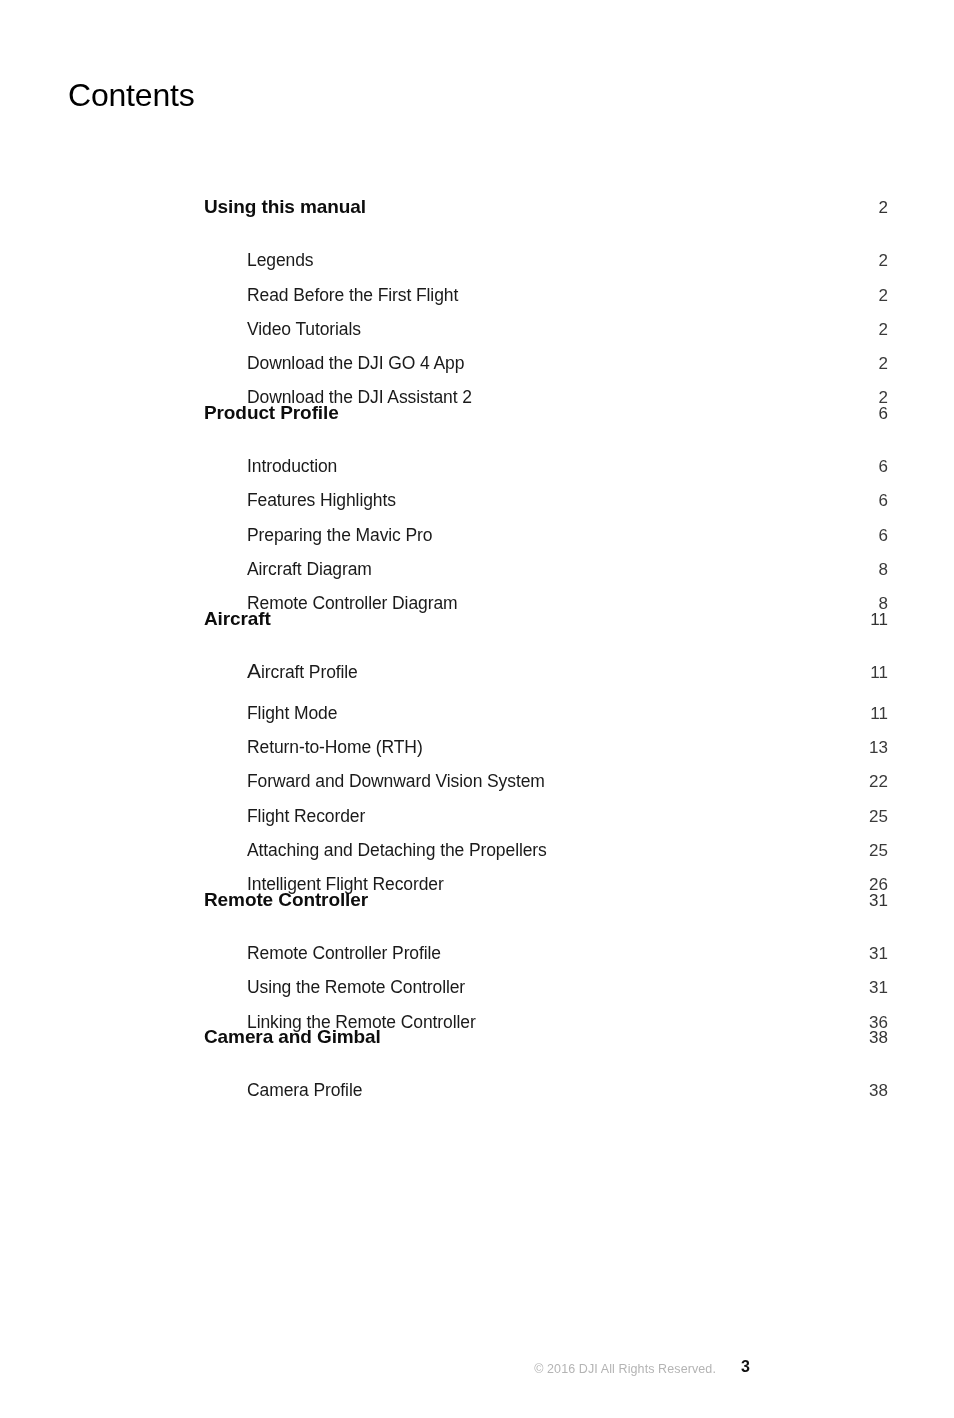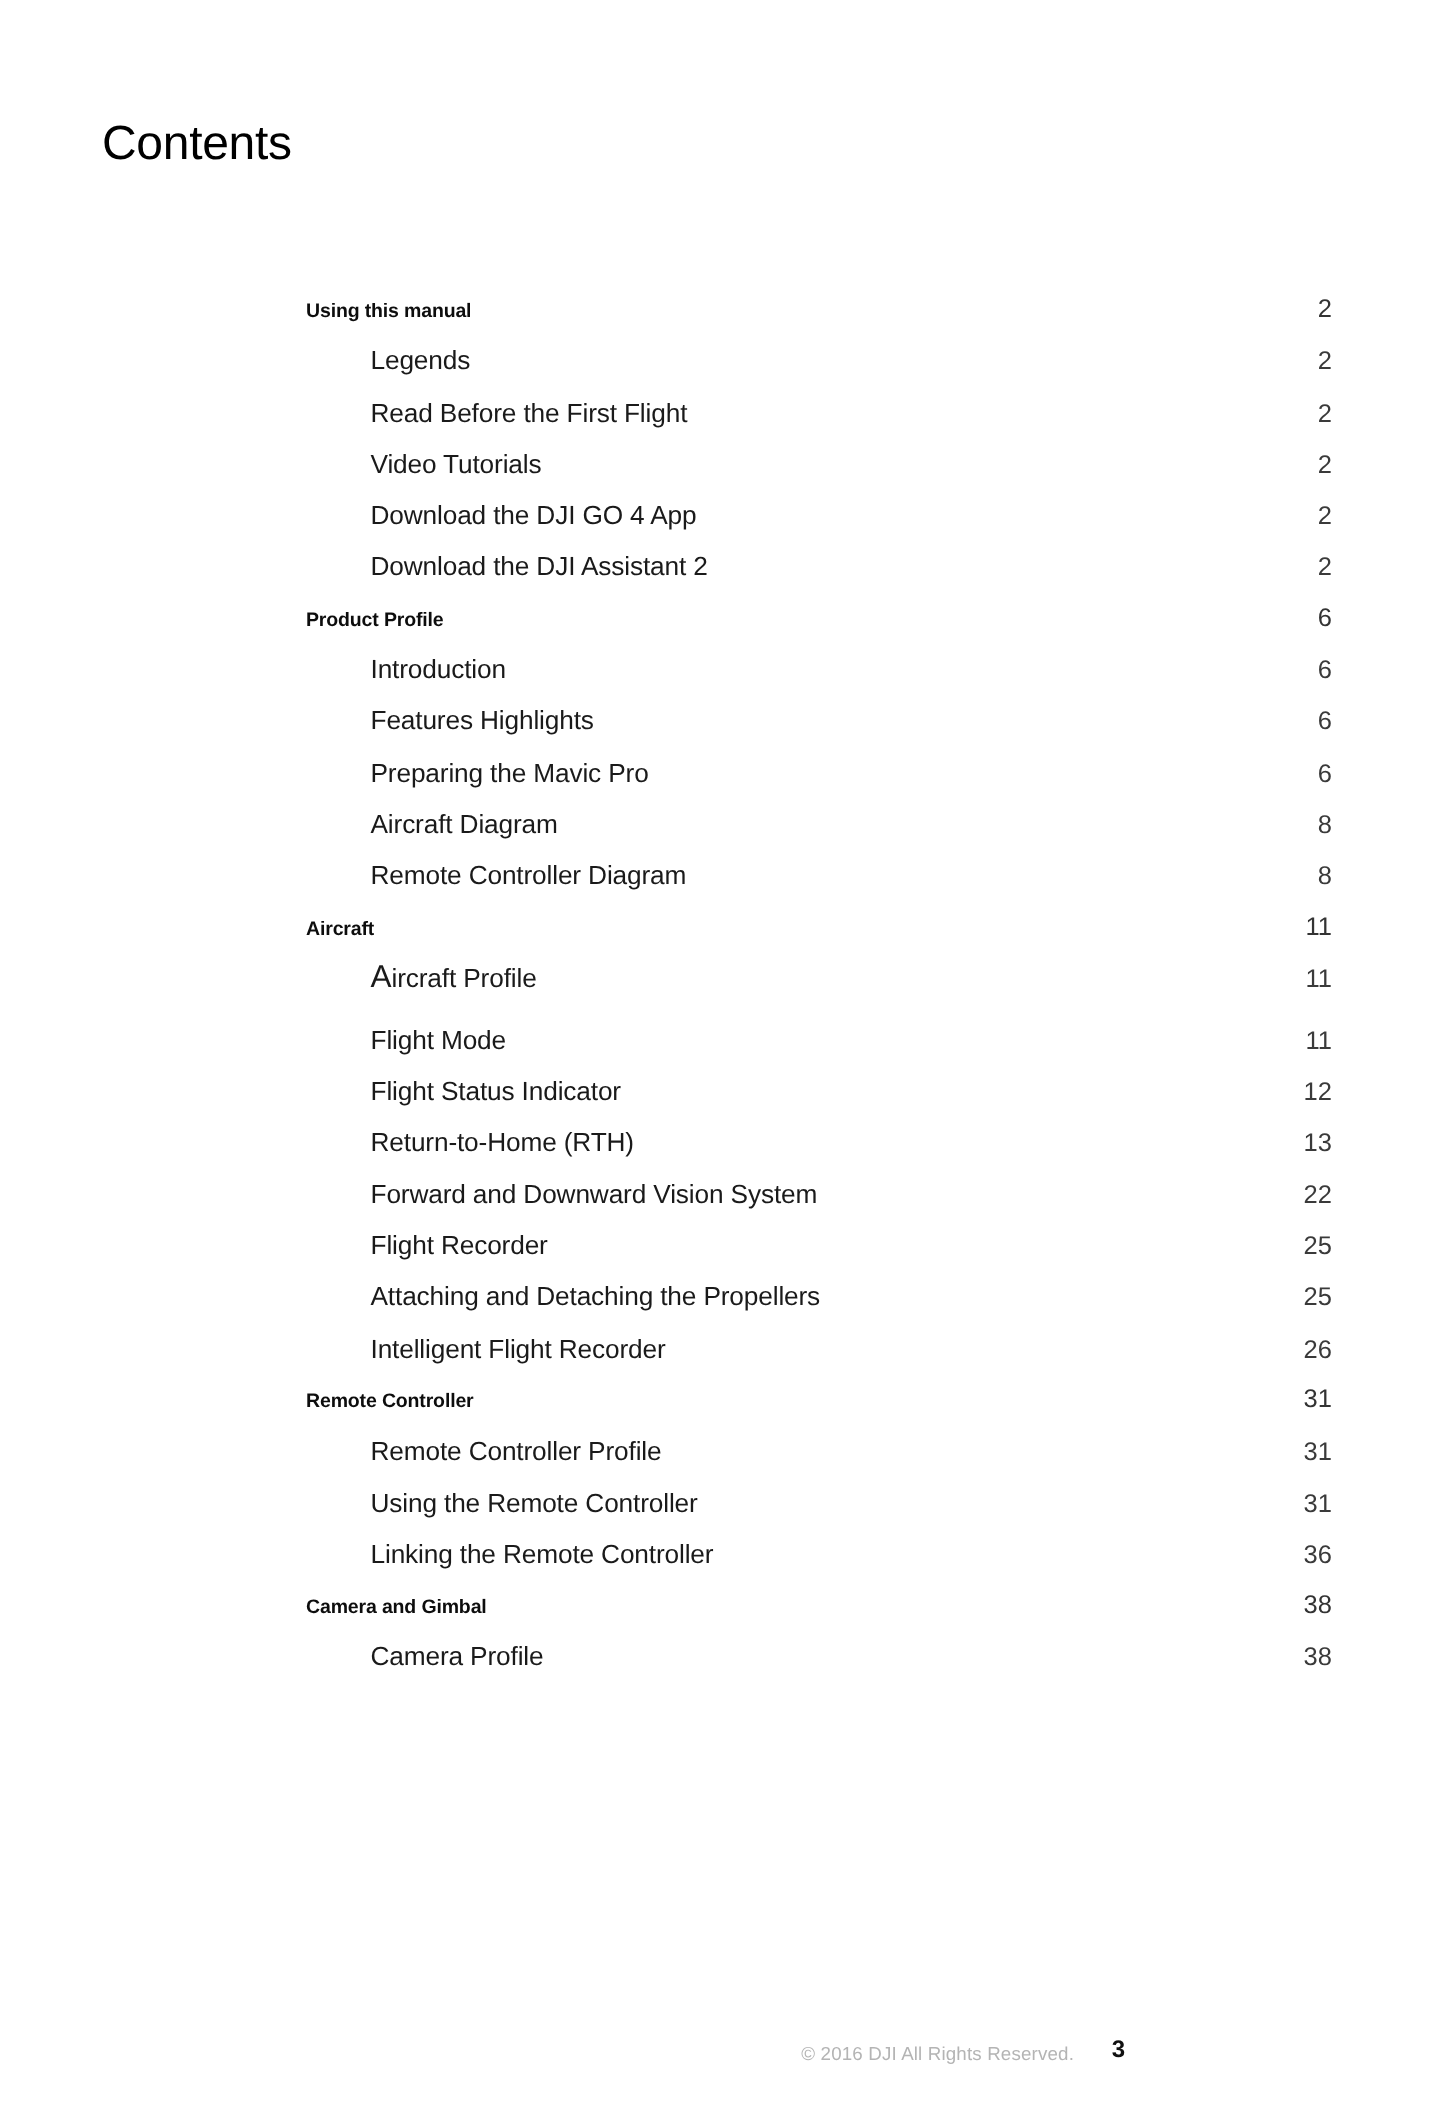--- a/index.html
+++ b/index.html
@@ -64,38 +64,39 @@
   }
   .toc-page {
     flex: 0 0 auto;
     text-align: right;
     white-space: nowrap;
   }
 
   
   .toc-row.section .toc-label {
     margin-left: 0px;
-    font-size: 13px;
+    font-size: 19px;
     font-weight: bold;
     color: #0d0d0d;
     letter-spacing: -0.1px;
   }
   .toc-row.section .toc-page {
     font-size: 17px;
     font-weight: normal;
     color: #333333;
   }
 
   
   .toc-row.entry .toc-label {
     margin-left: 43px;
     font-size: 17.5px;
     font-weight: normal;
     color: #1a1a1a;
     letter-spacing: -0.1px;
+    margin-top: 20px;
   }
   .toc-row.entry .toc-page {
     font-size: 17px;
     font-weight: normal;
     color: #3a3a3a;
   }
 
   
   .drop-cap {
     font-size: 21px;
@@ -209,25 +210,20 @@
         <span class="toc-label"><span class="drop-cap">A</span><span>ircraft Profile</span></span>
         <span class="toc-filler"></span>
         <span class="toc-page">11</span>
       </div>
       <div class="toc-row entry">
         <span class="toc-label">Flight Mode</span>
         <span class="toc-filler"></span>
         <span class="toc-page">11</span>
       </div>
       <div class="toc-row entry">
-        <span class="toc-label">Flight Status Indicator</span>
-        <span class="toc-filler"></span>
-        <span class="toc-page">12</span>
-      </div>
-      <div class="toc-row entry">
         <span class="toc-label">Return-to-Home (RTH)</span>
         <span class="toc-filler"></span>
         <span class="toc-page">13</span>
       </div>
       <div class="toc-row entry">
         <span class="toc-label">Forward and Downward Vision System</span>
         <span class="toc-filler"></span>
         <span class="toc-page">22</span>
       </div>
       <div class="toc-row entry">

